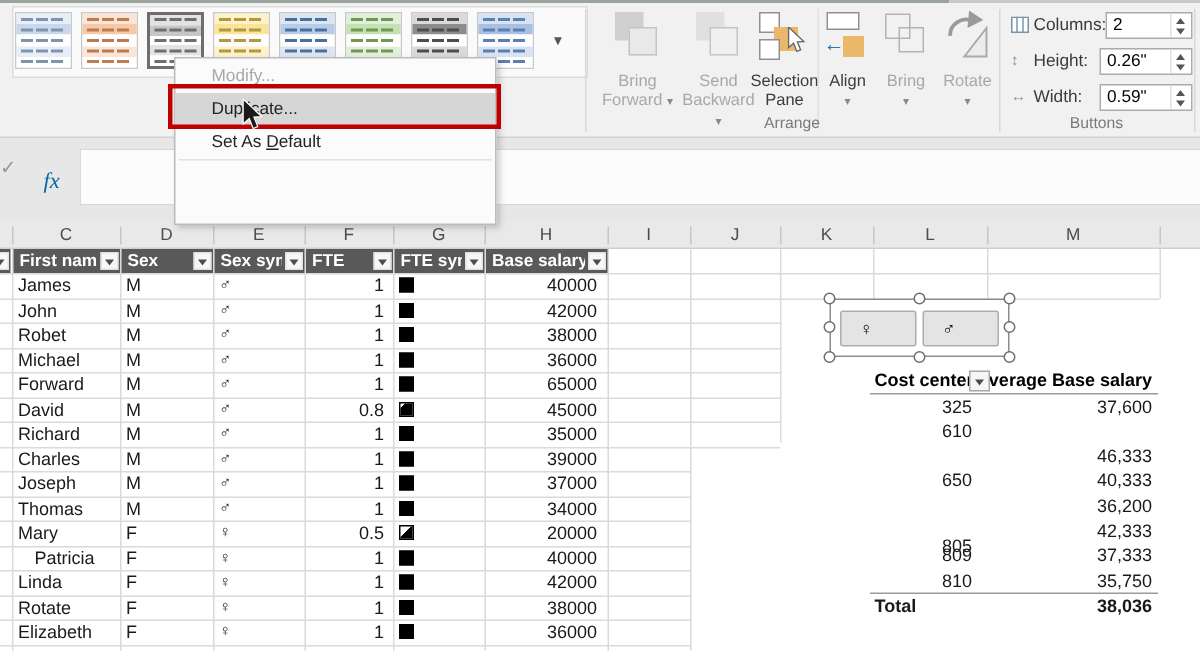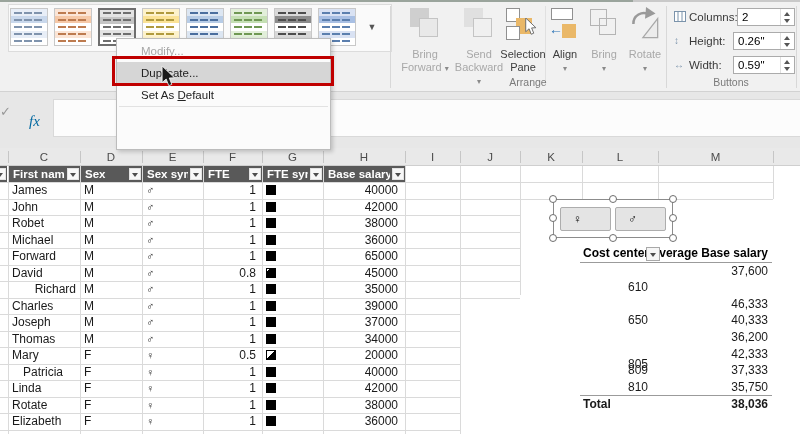--- a/index.html
+++ b/index.html
@@ -575,21 +575,21 @@
       </div>
       <div class="drow" style="top: 98.5px;">
         <div class="dcell" style="left: 12px; width: 64px;">David</div>
         <div class="dcell" style="left: 84px; width: 30px;">M</div>
         <div class="dcell symcell" style="left: 146px; width: 30px;">♂</div>
         <div class="dcell num" style="left: 210px; width: 46px;">0.8</div>
         <div class="ftesq" style="left: 266px; background: linear-gradient(135deg, rgb(255, 255, 255) 0%, rgb(255, 255, 255) 18%, rgb(0, 0, 0) 18%);"></div>
         <div class="dcell num" style="left: 310px; width: 88px;">45000</div>
       </div>
       <div class="drow" style="top: 115px;">
-        <div class="dcell" style="left: 12px; width: 64px; text-align: right;">Richard</div>
+        <div class="dcell" style="left: 12px; width: 64px;">Richard</div>
         <div class="dcell" style="left: 84px; width: 30px;">M</div>
         <div class="dcell symcell" style="left: 146px; width: 30px;">♂</div>
         <div class="dcell num" style="left: 210px; width: 46px;">1</div>
         <div class="ftesq" style="left: 266px; background: rgb(0, 0, 0);"></div>
         <div class="dcell num" style="left: 310px; width: 88px;">35000</div>
       </div>
       <div class="drow" style="top: 131.5px;">
         <div class="dcell" style="left: 12px; width: 64px;">Charles</div>
         <div class="dcell" style="left: 84px; width: 30px;">M</div>
         <div class="dcell symcell" style="left: 146px; width: 30px;">♂</div>
@@ -646,20 +646,21 @@
         <div class="dcell num" style="left: 310px; width: 88px;">38000</div>
       </div>
       <div class="drow" style="top: 247px;">
         <div class="dcell" style="left: 12px; width: 64px;">Elizabeth</div>
         <div class="dcell" style="left: 84px; width: 30px;">F</div>
         <div class="dcell symcell" style="left: 146px; width: 30px;">♀</div>
         <div class="dcell num" style="left: 210px; width: 46px;">1</div>
         <div class="ftesq" style="left: 266px; background: rgb(0, 0, 0);"></div>
         <div class="dcell num" style="left: 310px; width: 88px;">36000</div>
       </div>
+      <div class="pvCell" style="left: 560px; top: 96.5px; width: 88px;">325</div>
       <div class="pvCell" style="left: 640px; top: 96.5px; width: 128px;">37,600</div>
       <div class="pvCell" style="left: 560px; top: 113.1px; width: 88px;">610</div>
       <div class="pvCell" style="left: 640px; top: 129.7px; width: 128px;">46,333</div>
       <div class="pvCell" style="left: 560px; top: 146.3px; width: 88px;">650</div>
       <div class="pvCell" style="left: 640px; top: 146.3px; width: 128px;">40,333</div>
       <div class="pvCell" style="left: 640px; top: 162.9px; width: 128px;">36,200</div>
       <div class="pvCell" style="left: 560px; top: 190px; width: 88px;">805</div>
       <div class="pvCell" style="left: 640px; top: 179.5px; width: 128px;">42,333</div>
       <div class="pvCell" style="left: 560px; top: 196.1px; width: 88px;">809</div>
       <div class="pvCell" style="left: 640px; top: 196.1px; width: 128px;">37,333</div>

